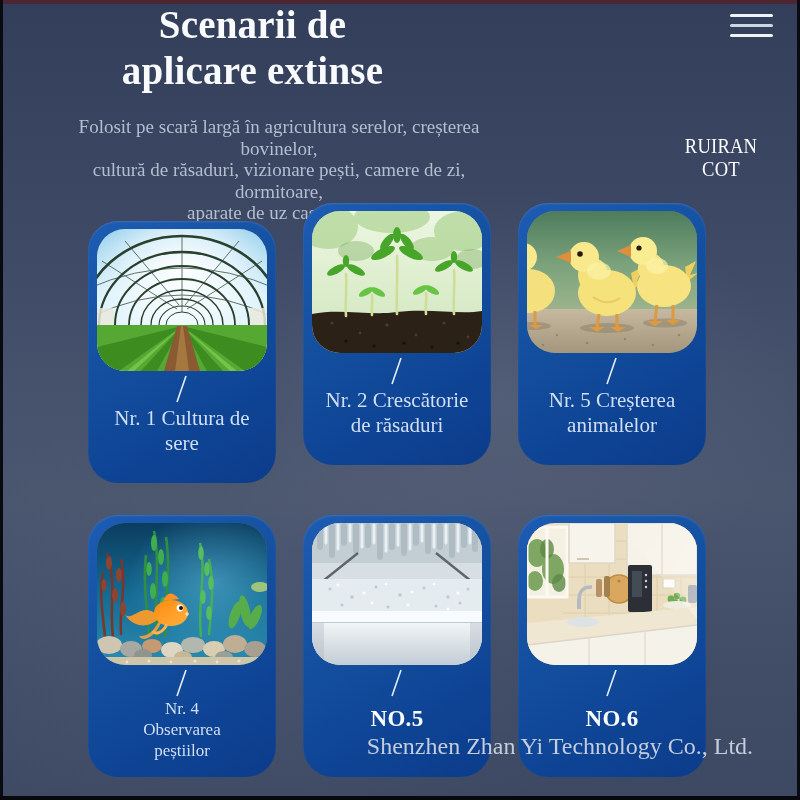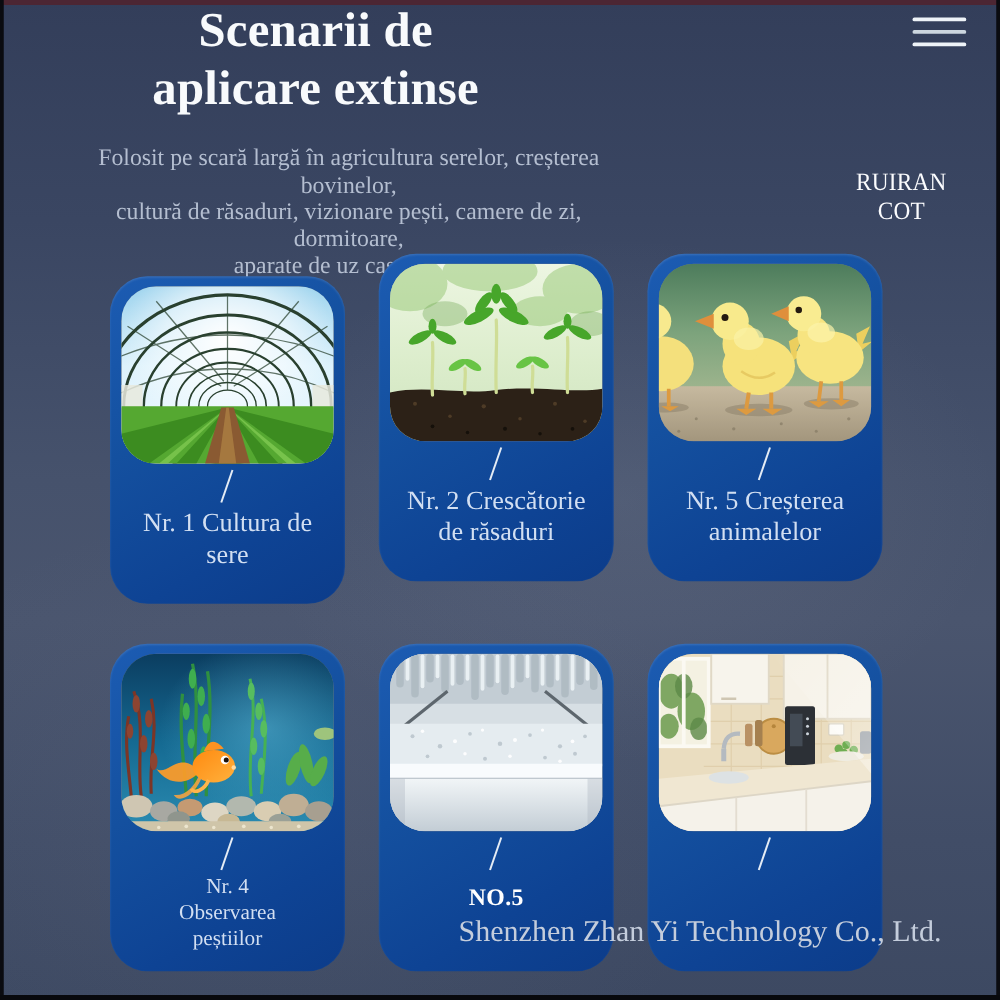--- a/index.html
+++ b/index.html
@@ -34,21 +34,21 @@
   .c1{left:88px;top:221px}.c2{left:303px;top:203px}.c3{left:518px;top:203px}
   .c4{left:88px;top:515px}.c5{left:303px;top:515px}.c6{left:518px;top:515px}
 
   .photo{width:170px;height:142px;margin:8px auto 0;border-radius:28px;overflow:hidden;background:#6c7a8a}
   .photo svg{display:block;width:100%;height:100%}
 
   .slash{display:block;margin:3px auto 0;width:30px;height:30px}
 
   .label{margin:2px 4px 0;font-size:21px;line-height:25px;color:#d2dff2;text-align:center;white-space:pre-line}
   .c4 .label{font-size:17px;line-height:21px;margin-top:0}
-  .c5 .label,.c6 .label{font-size:19px;line-height:26px;font-weight:700;color:#ffffff;margin-top:8px;letter-spacing:.3px}
+  .c5 .label,.c6 .label{font-size:23px;line-height:26px;font-weight:700;color:#ffffff;margin-top:8px;letter-spacing:.3px}
 
   .footer{position:absolute;left:300px;top:733px;width:520px;font-size:24px;
     color:#c4cddc;text-align:center;z-index:40}
 </style>
 </head>
 <body>
 
 <div class="stage">
   <div class="edge-top"></div>
   <div class="edge-left"></div>
@@ -525,16 +525,17 @@
         <polygon points="0,122 170,102 170,142 0,142" fill="#f5f2ea"></polygon>
         <line x1="0" y1="122" x2="170" y2="102" stroke="#ddd6c6" stroke-width="1.5"></line>
         <line x1="62" y1="115" x2="62" y2="142" stroke="#e3ddd0" stroke-width="1.5"></line>
         <line x1="118" y1="108" x2="118" y2="142" stroke="#e3ddd0" stroke-width="1.5"></line>
         <polygon points="90,0 170,0 170,96" fill="url(#g6light)"></polygon>
       </svg>
     </div>
     <svg class="slash" viewBox="0 0 30 30">
         <line x1="19" y1="2" x2="10" y2="28" stroke="#e4ecf5" stroke-width="1.6"></line>
       </svg>
+    <div class="label">NO.6</div>
   </div>
 
   <div class="footer">Shenzhen Zhan Yi Technology Co., Ltd.</div>
 </div>
 
 </body></html>

